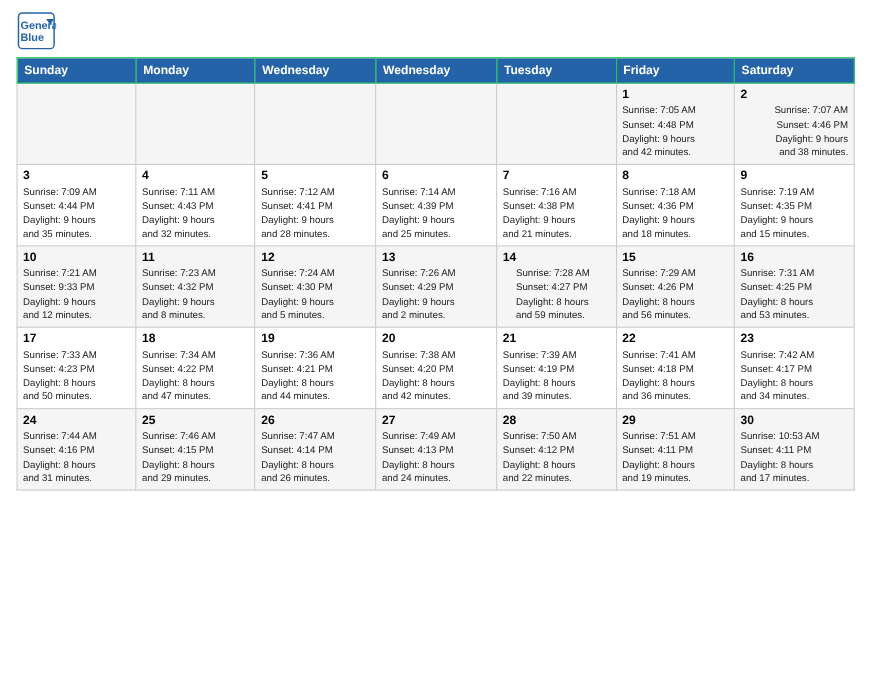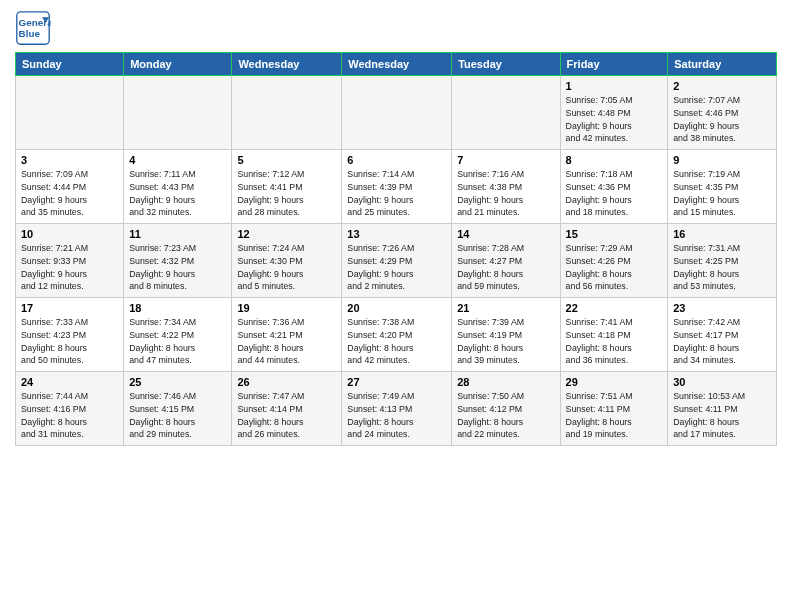--- a/index.html
+++ b/index.html
@@ -116,21 +116,21 @@
         <td></td>
         <td>
           <span class="day-num">1</span>
           <div class="day-info" style="white-space: pre-line;">Sunrise: 7:05 AM
 Sunset: 4:48 PM
 Daylight: 9 hours
 and 42 minutes.</div>
         </td>
         <td>
           <span class="day-num">2</span>
-          <div class="day-info" style="white-space: pre-line;">Sunrise: 7:07 AM
+          <div class="day-info" style="white-space: pre-line; text-align: right;">Sunrise: 7:07 AM
 Sunset: 4:46 PM
 Daylight: 9 hours
 and 38 minutes.</div>
         </td>
       </tr>
       <tr>
         <td>
           <span class="day-num">3</span>
           <div class="day-info" style="white-space: pre-line;">Sunrise: 7:09 AM
 Sunset: 4:44 PM
@@ -204,21 +204,21 @@
         </td>
         <td>
           <span class="day-num">13</span>
           <div class="day-info" style="white-space: pre-line;">Sunrise: 7:26 AM
 Sunset: 4:29 PM
 Daylight: 9 hours
 and 2 minutes.</div>
         </td>
         <td>
           <span class="day-num">14</span>
-          <div class="day-info" style="white-space: pre-line;">Sunrise: 7:28 AM
+          <div class="day-info" style="white-space: pre-line; margin-left: 12px;">Sunrise: 7:28 AM
 Sunset: 4:27 PM
 Daylight: 8 hours
 and 59 minutes.</div>
         </td>
         <td>
           <span class="day-num">15</span>
           <div class="day-info" style="white-space: pre-line;">Sunrise: 7:29 AM
 Sunset: 4:26 PM
 Daylight: 8 hours
 and 56 minutes.</div>

